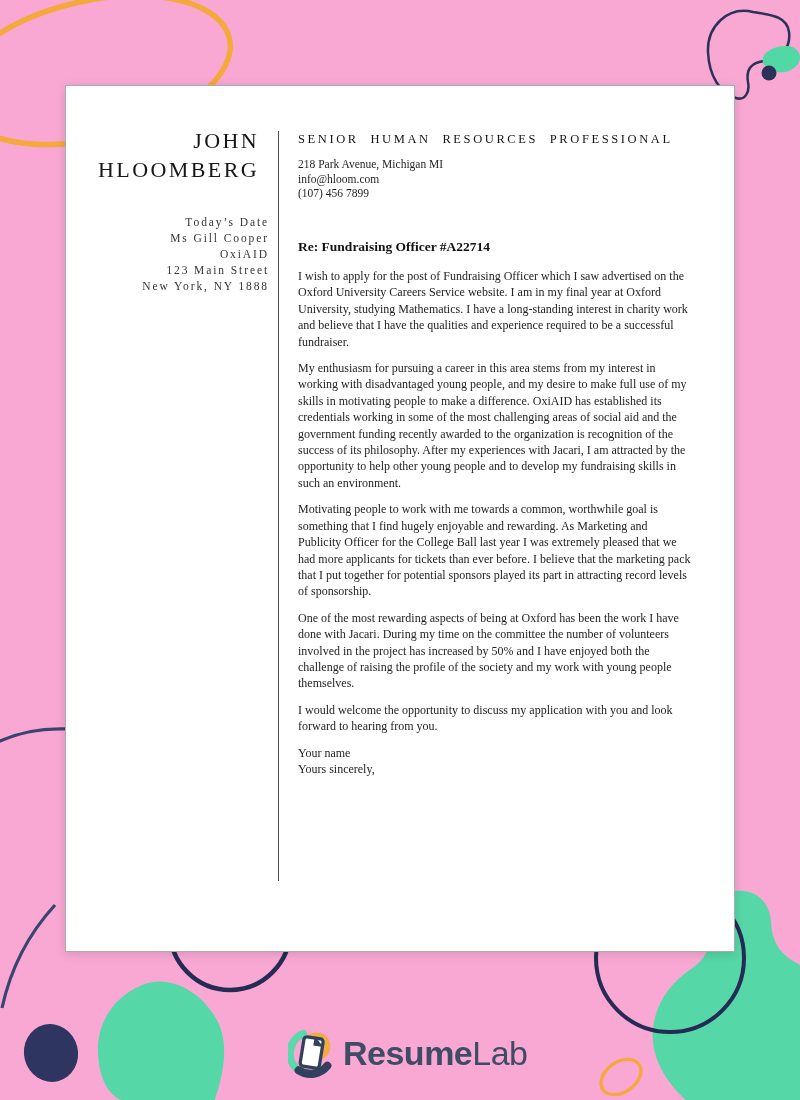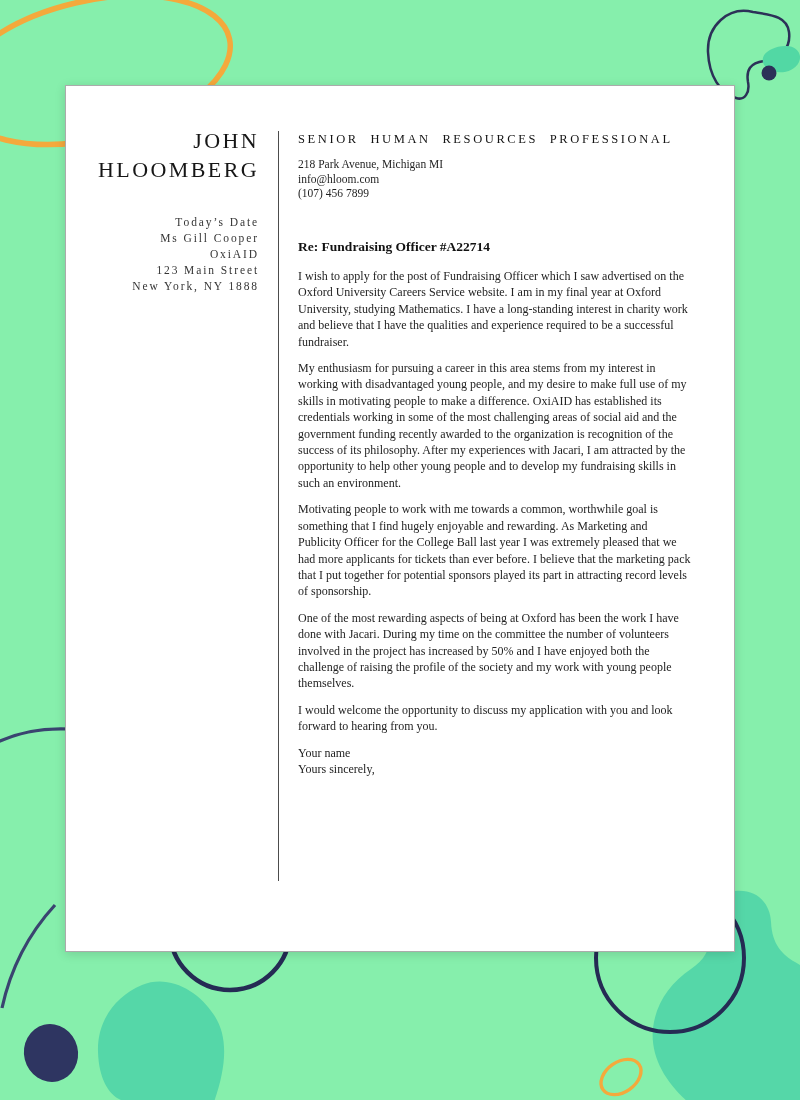--- a/index.html
+++ b/index.html
@@ -1,29 +1,29 @@
 <!DOCTYPE html>
 <html><head>
 <meta charset="utf-8">
 <style>
   html,body{margin:0;padding:0;background:#ffffff;}
-  .stage{position:relative;width:800px;height:1100px;background:#86efac;overflow:hidden;
+  .stage{position:relative;width:800px;height:1100px;background:#f9a8d4;overflow:hidden;
          font-family:"Liberation Serif", serif;}
   .decor-svg{position:absolute;left:0;top:0;width:800px;height:1100px;z-index:0;}
 
   
   .paper{position:absolute;left:65px;top:85px;width:670px;height:867px;background:#ffffff;
          border:1px solid #ababab;box-shadow:0 2px 10px rgba(0,0,0,0.14);z-index:2;box-sizing:border-box;}
   .divider{position:absolute;left:212px;top:45px;width:1px;height:750px;background:#4c4c4c;}
 
   
   .sidebar{position:absolute;left:0;top:0;width:193px;text-align:right;}
   .name{margin-top:40px;font-size:22px;line-height:29px;letter-spacing:2.4px;color:#161616;font-weight:500;}
   .recipient{position:absolute;left:0;top:128px;width:193px;text-align:right;
-             font-size:11.5px;line-height:16px;letter-spacing:1.9px;color:#353535;}
+             font-size:11.5px;line-height:16px;letter-spacing:1.9px;color:#353535;padding-left:10px;}
 
   
   .main{position:absolute;left:232px;top:0;width:394px;color:#232323;}
   .doc-title{position:absolute;left:0;top:46px;width:394px;font-size:12.5px;font-weight:400;
              letter-spacing:2.6px;word-spacing:6px;color:#141414;white-space:nowrap;}
   .contact{position:absolute;left:0;top:71px;font-size:11.5px;line-height:14.5px;color:#1f1f1f;}
   .subject{position:absolute;left:0;top:153px;font-size:13.5px;font-weight:700;color:#121212;}
   .body-copy{position:absolute;left:0;top:182px;width:394px;font-size:12px;line-height:16.4px;}
   .body-copy p{margin:0 0 10px 0;}
   .closing p{margin:0;}
@@ -100,14 +100,28 @@
         <p>One of the most rewarding aspects of being at Oxford has been the work I have done with Jacari. During my time on the committee the number of volunteers involved in the project has increased by 50% and I have enjoyed both the challenge of raising the profile of the society and my work with young people themselves.</p>
         <p>I would welcome the opportunity to discuss my application with you and look forward to hearing from you.</p>
         <div class="closing">
           <p>Your name</p>
           <p>Yours sincerely,</p>
         </div>
       </div>
     </div>
   </div>
 
+  <div class="logo">
+    <svg class="logo-icon" viewBox="0 0 46 48">
+      <circle cx="28" cy="17" r="13.5" fill="#f2ab3f"></circle>
+      <path d="M 15 4.5 A 21 21 0 0 0 9.5 40" stroke="#5ed8ab" stroke-width="7.5" fill="none" stroke-linecap="round"></path>
+      <path d="M 10.5 40.5 A 21 21 0 0 0 38.5 36" stroke="#31405c" stroke-width="8" fill="none" stroke-linecap="round"></path>
+      <g transform="rotate(9 23 24)">
+        <rect x="13.5" y="8.5" width="19" height="29" rx="3" fill="#ffffff" stroke="#31405c" stroke-width="3.2"></rect>
+        <path d="M 23.5 6.5 L 33.5 16 L 23.5 16 Z" fill="#31405c"></path>
+      </g>
+    </svg>
+    <div class="logo-text">
+      <span class="bold">Resume</span><span class="light">Lab</span>
+    </div>
+  </div>
 
 </div>
 
 </body></html>

